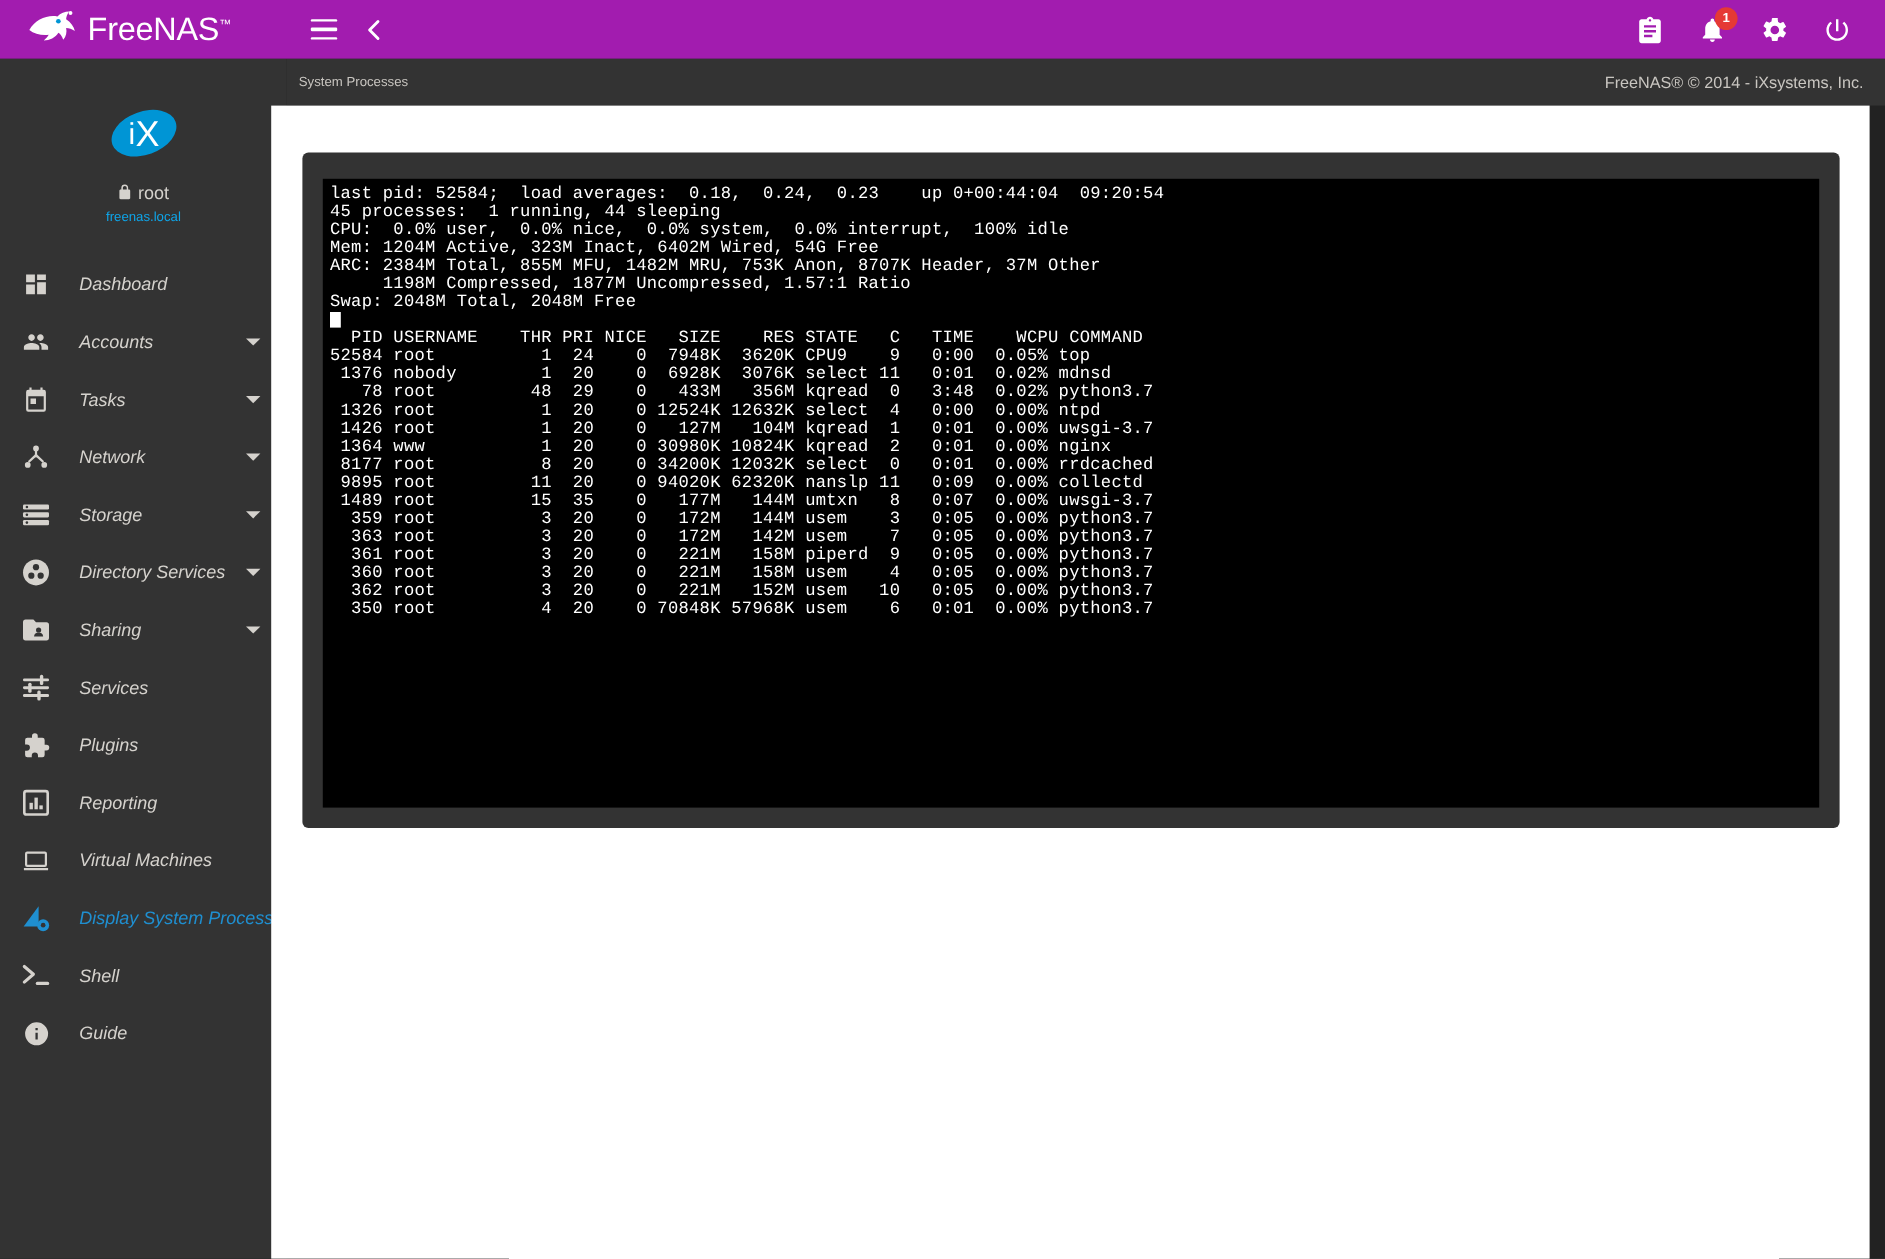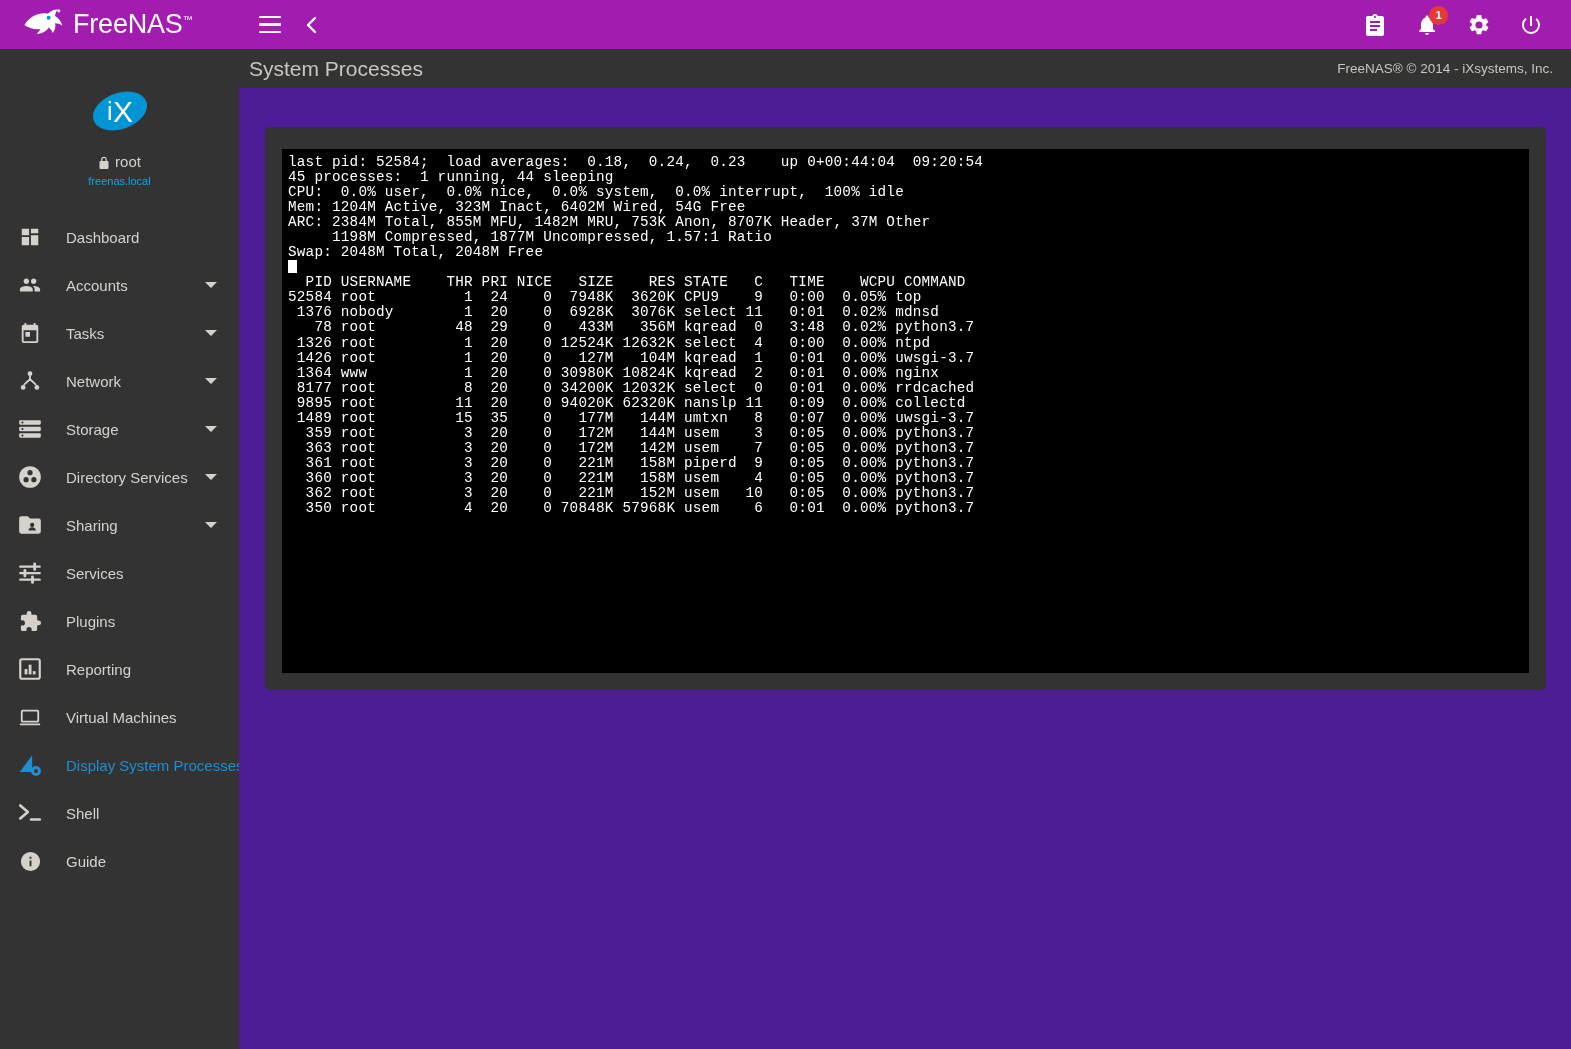--- a/index.html
+++ b/index.html
@@ -36,48 +36,48 @@
   .badge { position: absolute; top: -7px; right: -9px; min-width: 19px; height: 19px;
            background: #e53935; color: #fff; border-radius: 50%; font-size: 11px;
            line-height: 19px; text-align: center; font-weight: bold; padding: 0 3px; }
 
   
   .sidebar { position: absolute; top: 49px; left: 0; width: 239px; height: 1000px;
              background: #333333; overflow: hidden; }
   .side-logo-wrap { padding-top: 38px; display: flex; flex-direction: column;
                     align-items: center; }
   .ix-logo { width: 62px; height: 48px; }
-  .userline { margin-top: 18px; display: flex; align-items: flex-end; gap: 5px;
+  .userline { margin-top: 18px; display: flex; align-items: flex-start; gap: 5px;
               color: #d5d2cd; font-size: 15px; }
   .lock-ico { width: 12px; height: 14px; display: block; }
   .lock-ico svg { width: 12px; height: 14px; fill: #d5d2cd; display: block; }
   .hostline { margin-top: 5px; color: #0ea5e9; font-size: 11px; }
 
-  .nav { margin-top: 26px; }
+  .nav { margin-top: 26px; font-style: italic; }
   .nav-item { display: flex; align-items: center; height: 48px; padding-left: 14px;
               cursor: pointer; position: relative; }
   .nav-ico { width: 32px; height: 26px; display: flex; align-items: center;
              justify-content: center; flex: 0 0 32px; margin-right: 20px; }
   .nav-ico svg { display: block; fill: #d5d2cd; }
   .nav-label { color: #d5d2cd; font-size: 15px; white-space: nowrap; }
   .nav-item.active .nav-label { color: #1f8fd0; }
   .caret { position: absolute; right: 22px; width: 0; height: 0;
            border-left: 6px solid transparent; border-right: 6px solid transparent;
            border-top: 6px solid #d5d2cd; }
 
   
   .content-header { position: absolute; top: 49px; left: 239px; width: 1332px;
                     height: 39px; background: #333333; display: flex;
                     align-items: center; padding: 0 10px 0 10px; }
-  .page-title { color: #c9c6c1; font-size: 21px; padding-left: 0; }
+  .page-title { color: #c9c6c1; font-size: 11px; padding-left: 0; }
   .copyright { margin-left: auto; color: #c9c6c1; font-size: 13.5px; padding-right: 8px; }
 
   
-  .main { position: absolute; top: 88px; left: 239px; width: 1332px; height: 961px;
-          background: #4c1d95; }
+  .main { position: absolute; top: 88px; left: 226px; width: 1332px; height: 961px;
+          background: #ffffff; }
   .term-card { position: absolute; left: 26px; top: 39px; width: 1281px; height: 563px;
                background: #333333; border-radius: 5px; padding: 22px 17px 17px 17px; }
   .terminal { width: 100%; height: 100%; background: #000000; overflow: hidden;
               padding: 6px 0 0 6px; }
   .terminal pre { color: #ffffff; font-family: "Liberation Mono", "DejaVu Sans Mono", monospace;
                   font-size: 14.3px; line-height: 15.05px; white-space: pre;
                   letter-spacing: 0.22px; }
   .cursor-line { display: block; height: 15px; }
   .cursor-block { display: inline-block; width: 9px; height: 13px; background: #ffffff;
                   vertical-align: -2px; }

